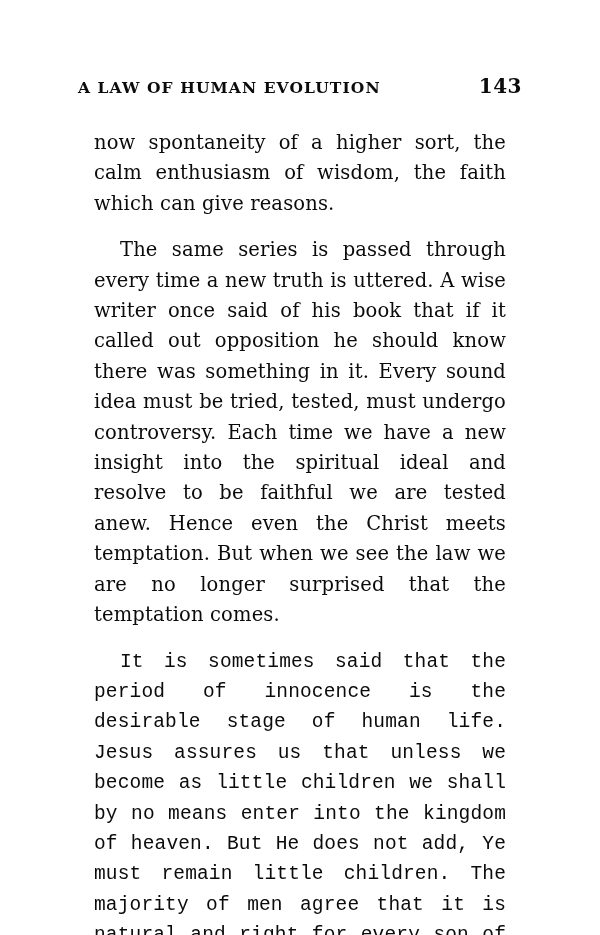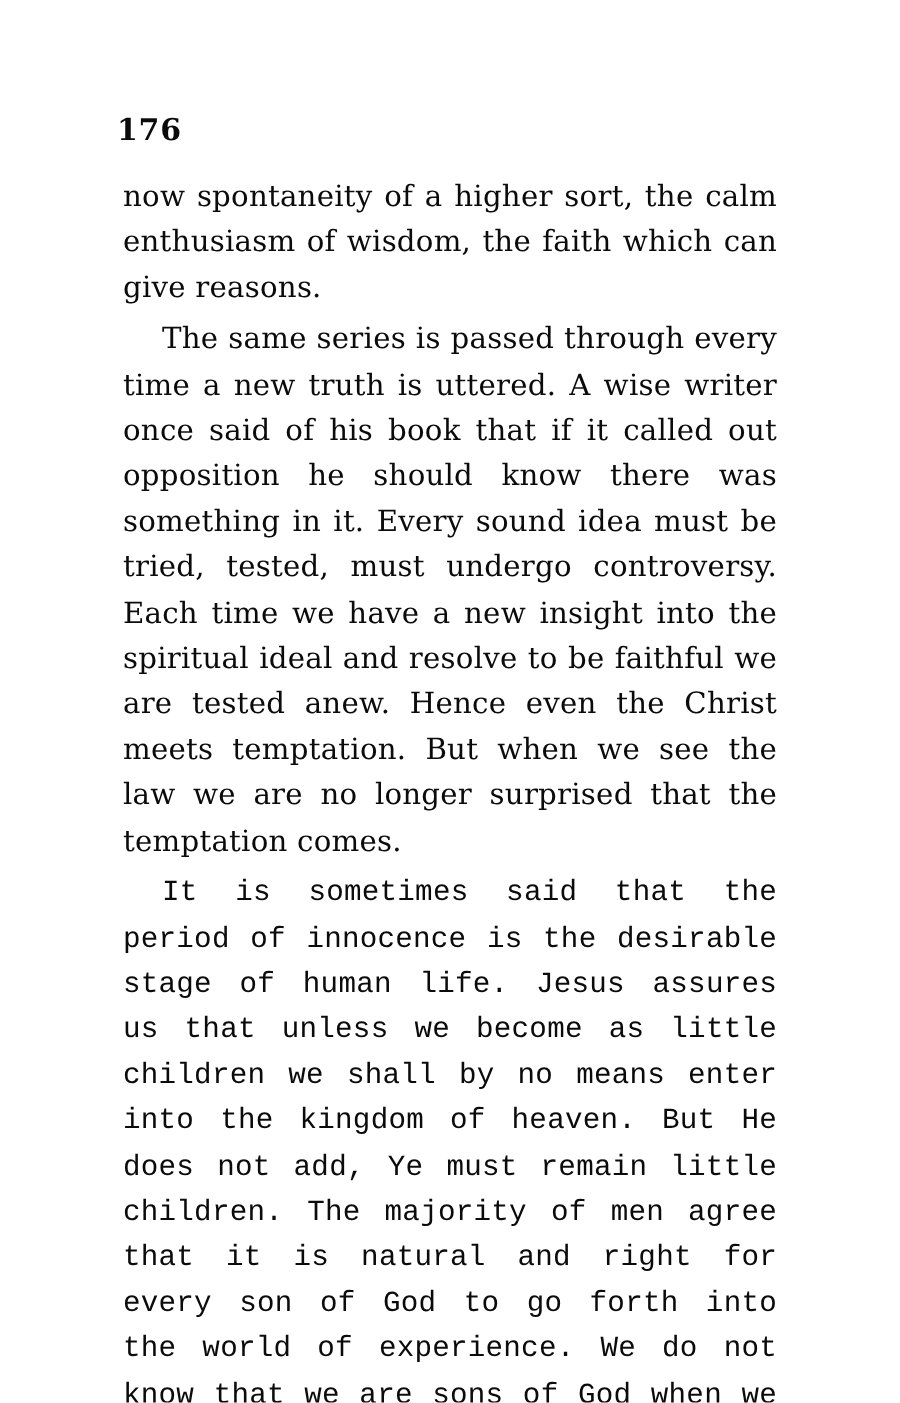--- a/index.html
+++ b/index.html
@@ -50,39 +50,40 @@
     top: 112px;
     left: 78px;
     width: 444px;
     font-size: 19.5px;
     line-height: 30.4px;
     text-align: justify;
     text-justify: inter-word;
     letter-spacing: 0.15px;
   }
   .body-text p {
-    margin: 4px;
+    margin: 16px;
     text-indent: 26px;
   }
   .body-text p.no-indent {
     text-indent: 0;
   }
   
   .body-text p:last-child {
     text-align: justify;
     font-family: Liberation Mono, monospace;
   }
 </style>
 </head>
 <body>
 
 <div class="page">
 
   <div class="header">
-    <div class="page-number">176</div>
+    <div class="running-head">A Law of Human Evolution</div>
+    <div class="page-number">143</div>
   </div>
 
   <div class="body-text">
     <p class="no-indent">now spontaneity of a higher sort, the calm enthusiasm of wisdom, the faith which can give reasons.</p>
     <p>The same series is passed through every time a new truth is uttered.   A wise writer once said of his book that if it called out opposition he should know there was something in it.   Every sound idea must be tried, tested, must undergo controversy.   Each time we have a new insight into the spiritual ideal and resolve to be faithful we are tested anew. Hence even the Christ meets temptation. But when we see the law we are no longer surprised that the temptation comes.</p>
     <p>It is sometimes said that the period of innocence is the desirable stage of human life. Jesus assures us that unless we become as little children we shall by no means enter into the kingdom of heaven.   But He does not add, Ye must remain little children. The majority of men agree that it is natural and right for every son of God to go forth into the world of experience.   We do not know that we are sons of God when we first</p>
   </div>
 
 </div>
 

